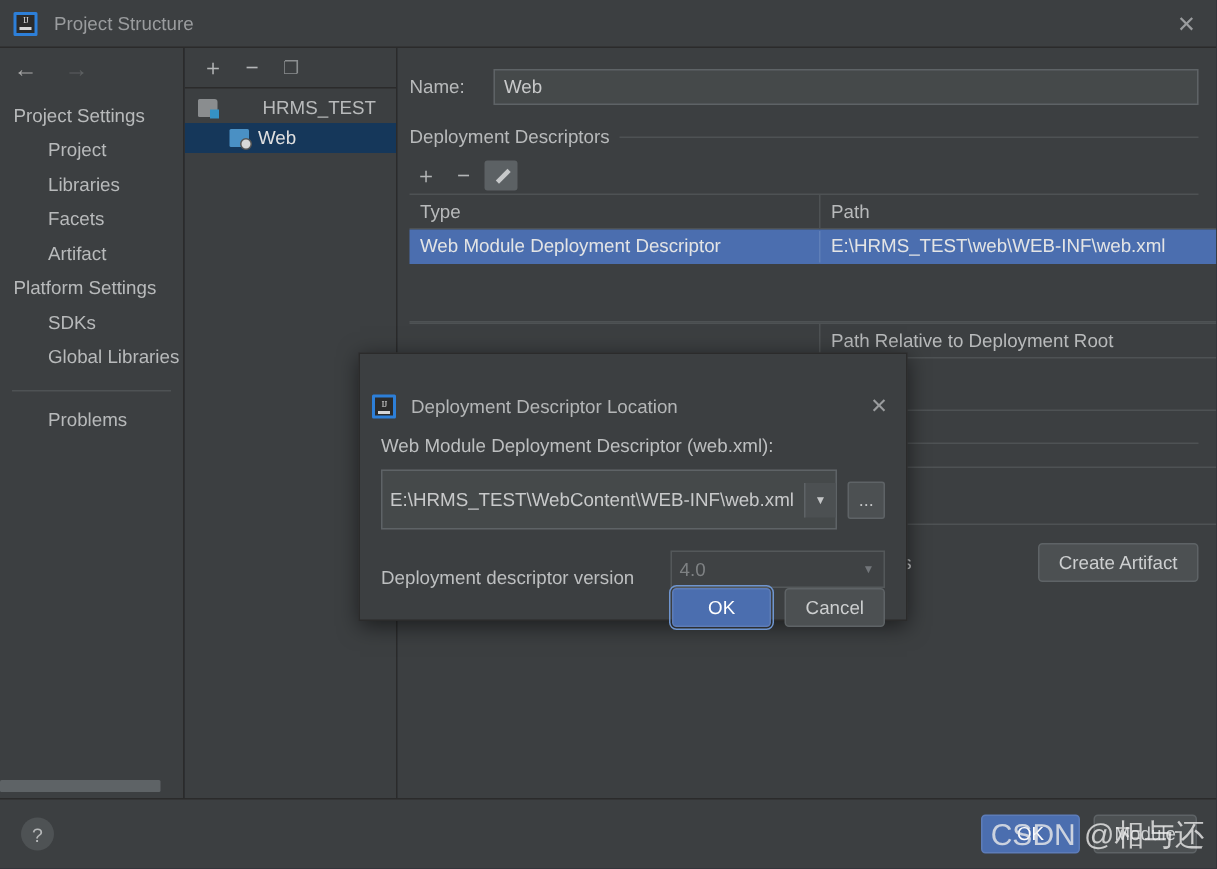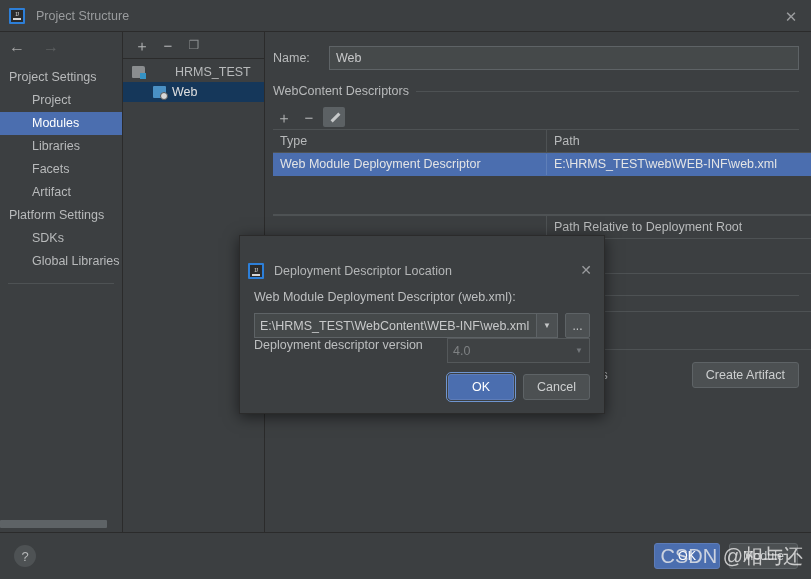--- a/index.html
+++ b/index.html
@@ -490,21 +490,21 @@
     display: flex; align-items: center; justify-content: center;
     color: #9a9c9e;
     font-size: 14px;
     cursor: pointer;
   }
   #modal-body { padding: 4px 14px 0 14px; }
   .m-label { font-size: 12.5px; color: #bdbfc0; margin-bottom: 9px; }
   .m-row { display: flex; align-items: center; gap: 7px; }
   .combo {
     flex: 1 1 auto;
-    height: 25px;
+    height: 40px;
     background: #45494a;
     border: 1px solid #5e6366;
     display: flex;
     align-items: center;
     box-sizing: border-box;
   }
   .combo .cval {
     flex: 1 1 auto;
     font-size: 12.5px;
     color: #c8c9ca;
@@ -530,21 +530,21 @@
     background: #4c5052;
     border: 1px solid #5e6366;
     color: #c4c6c7;
     font-size: 12px;
     display: flex; align-items: center; justify-content: center;
     border-radius: 2px;
     cursor: pointer;
     box-sizing: border-box;
     flex: 0 0 auto;
   }
-  .m-row2 { display: flex; align-items: flex-start; }
+  .m-row2 { display: flex; align-items: flex-end; margin-top: 14px; }
   .m-row2 .lbl2 { font-size: 12.5px; color: #bdbfc0; width: 193px; }
   .combo-dis {
     flex: 1 1 auto;
     height: 25px;
     background: #3f4244;
     border: 1px solid #54585a;
     display: flex;
     align-items: center;
     box-sizing: border-box;
   }
@@ -604,29 +604,29 @@
   <div id="body-split">
 
     <div id="leftnav">
       <div id="nav-toolbar">
         <span class="arrow-btn">←</span>
         <span class="arrow-btn disabled">→</span>
       </div>
       <div id="nav-list">
           <div class="nav-group">Project Settings</div>
           <div class="nav-item">Project</div>
-          <div class="nav-item selected">Modules</div>
           <div class="nav-item">Libraries</div>
           <div class="nav-item">Facets</div>
           <div class="nav-item">Artifact</div>
           <div class="nav-group">Platform Settings</div>
           <div class="nav-item">SDKs</div>
           <div class="nav-item">Global Libraries</div>
         </div>
       <div class="nav-sep"></div>
+      <div class="nav-item">Problems</div>
       <div id="left-hscroll-track">
         <div id="left-hscroll-thumb"></div>
       </div>
     </div>
 
     <div id="treepanel">
       <div id="tree-toolbar">
         <span class="tb-btn">＋</span>
         <span class="tb-btn">−</span>
         <span class="tb-btn icon-copy">❐</span>
@@ -644,21 +644,21 @@
     </div>
 
     <div id="main">
 
       <div class="name-row">
         <span class="name-label">Name:</span>
         <input class="name-field" type="text" value="Web" style="">
       </div>
 
       <div class="section-head">
-        <span class="lbl">WebContent Descriptors</span>
+        <span class="lbl">Deployment Descriptors</span>
         <span class="rule"></span>
       </div>
 
       <div class="dd-toolbar">
         <span class="dd-tb-btn">＋</span>
         <span class="dd-tb-btn">−</span>
         <span class="dd-tb-btn pressed">
           <span class="pencil"></span>
         </span>
       </div>

